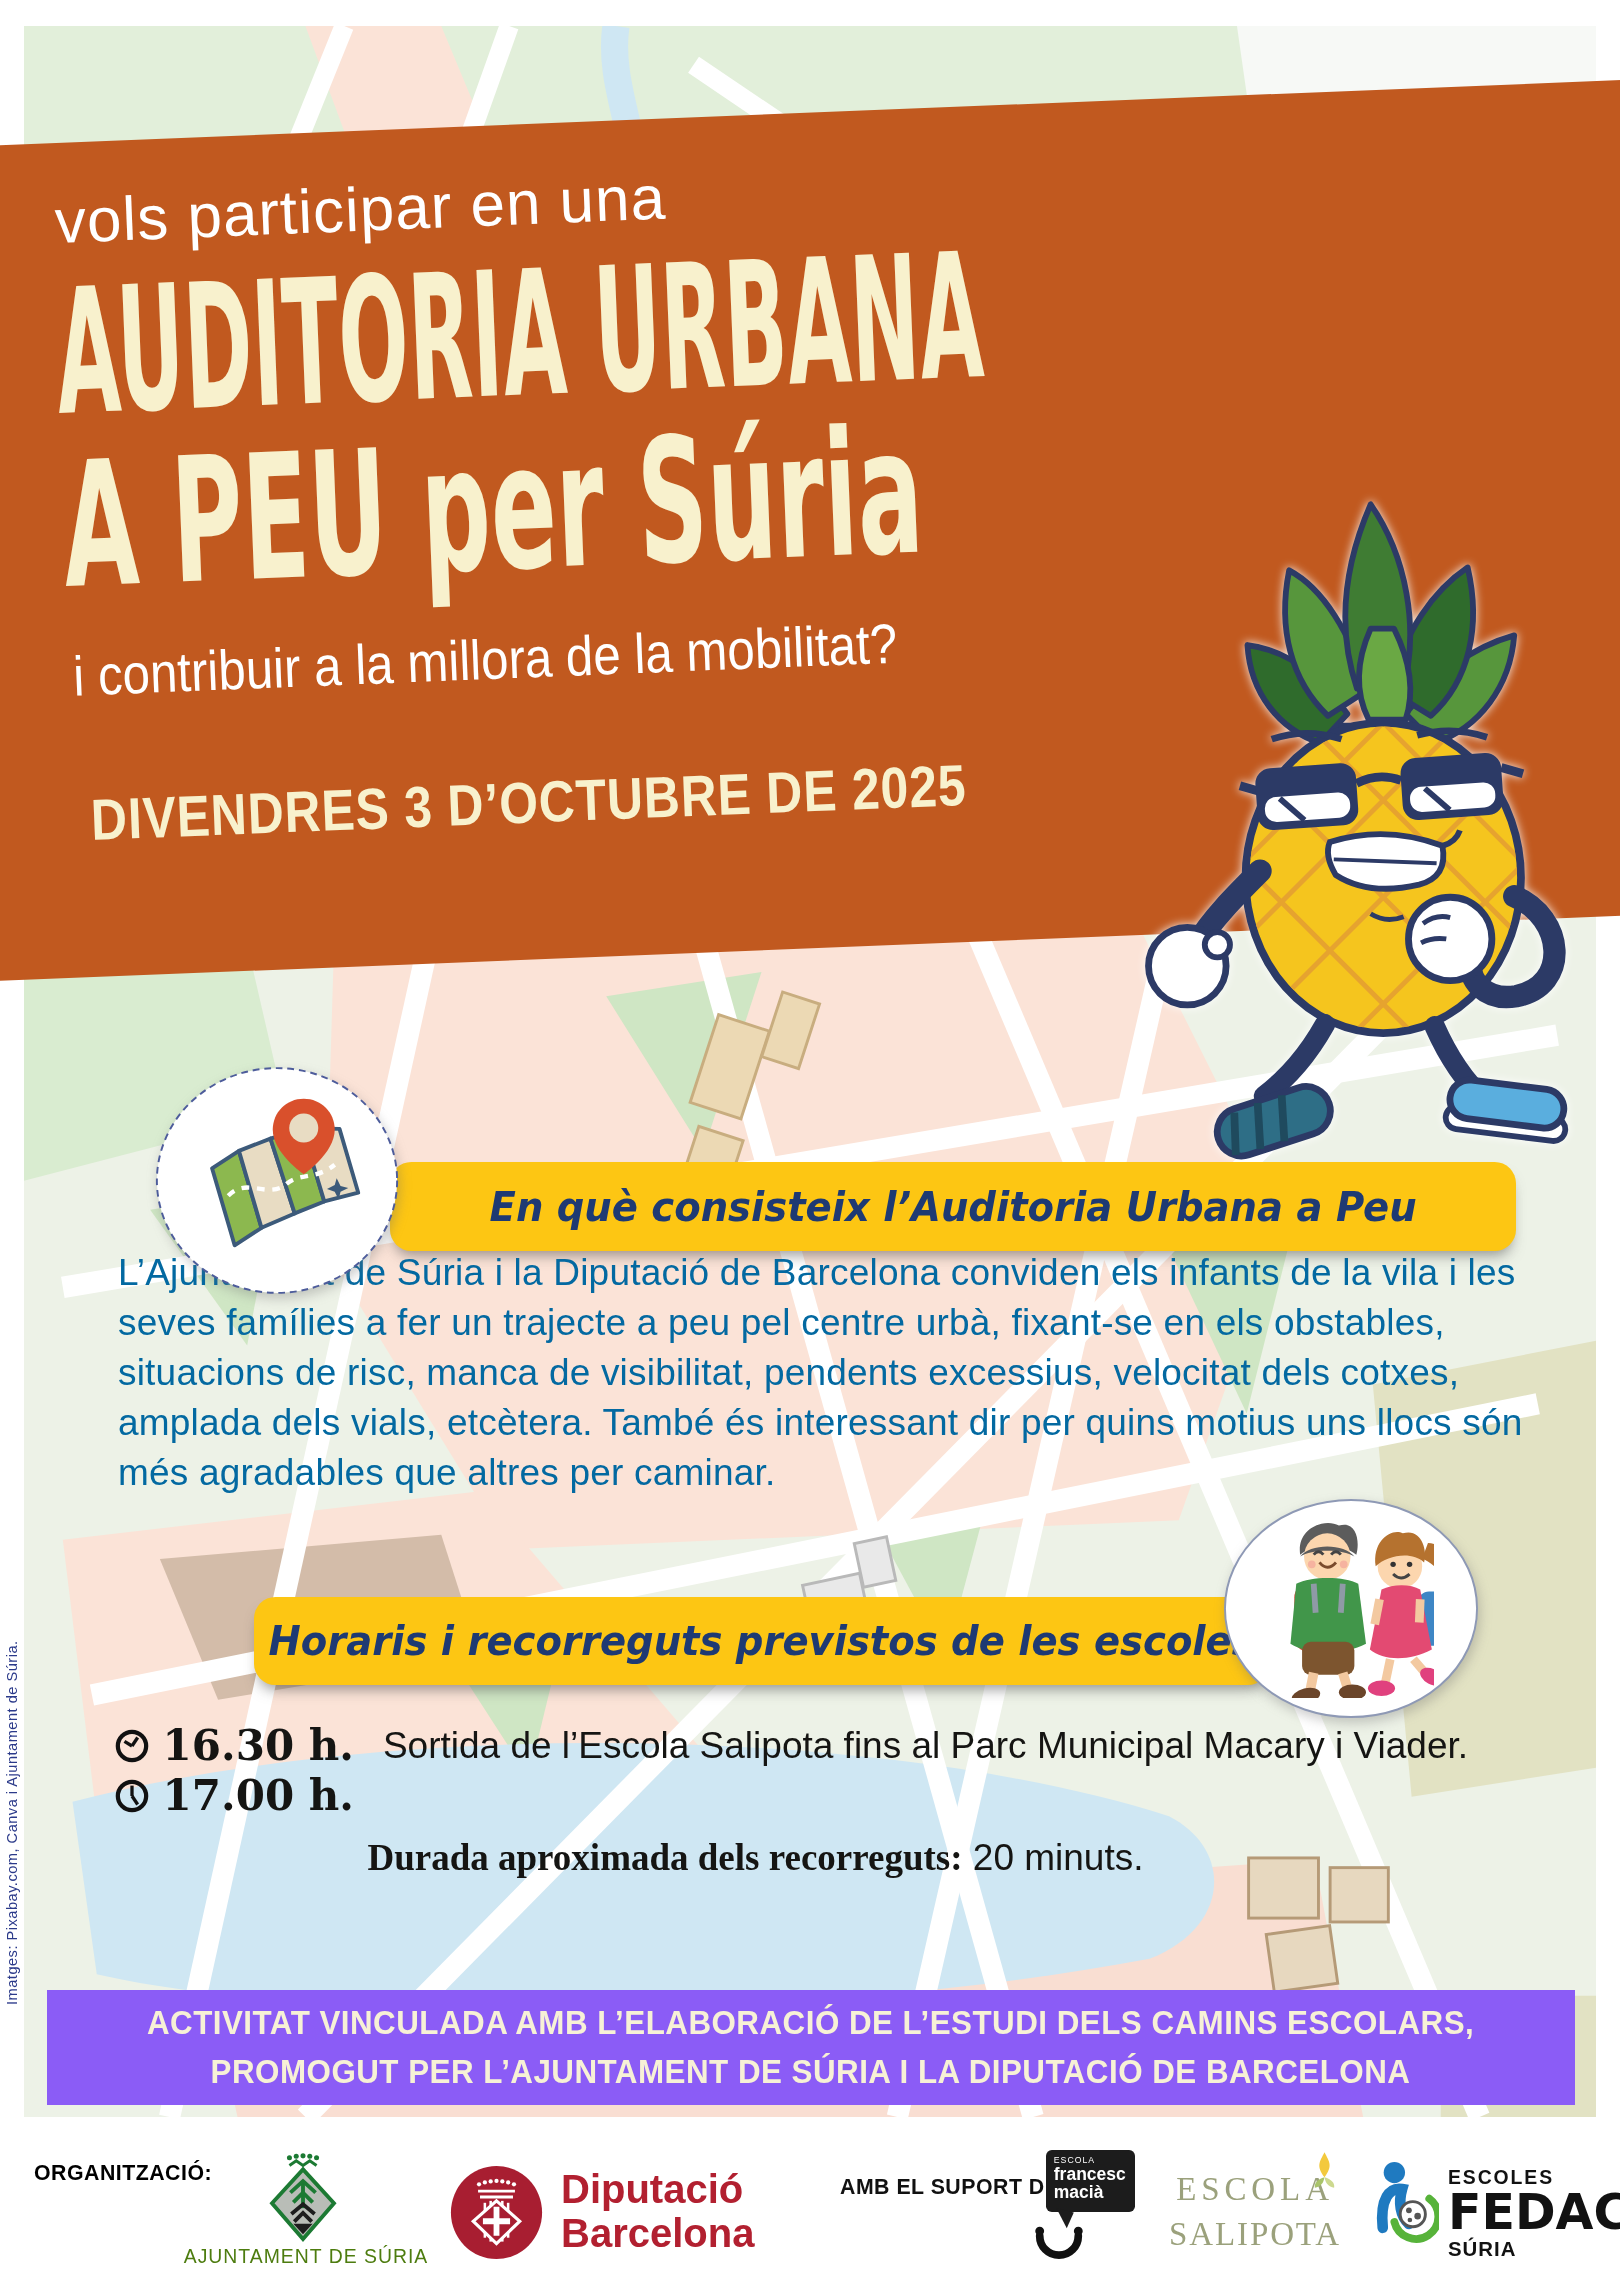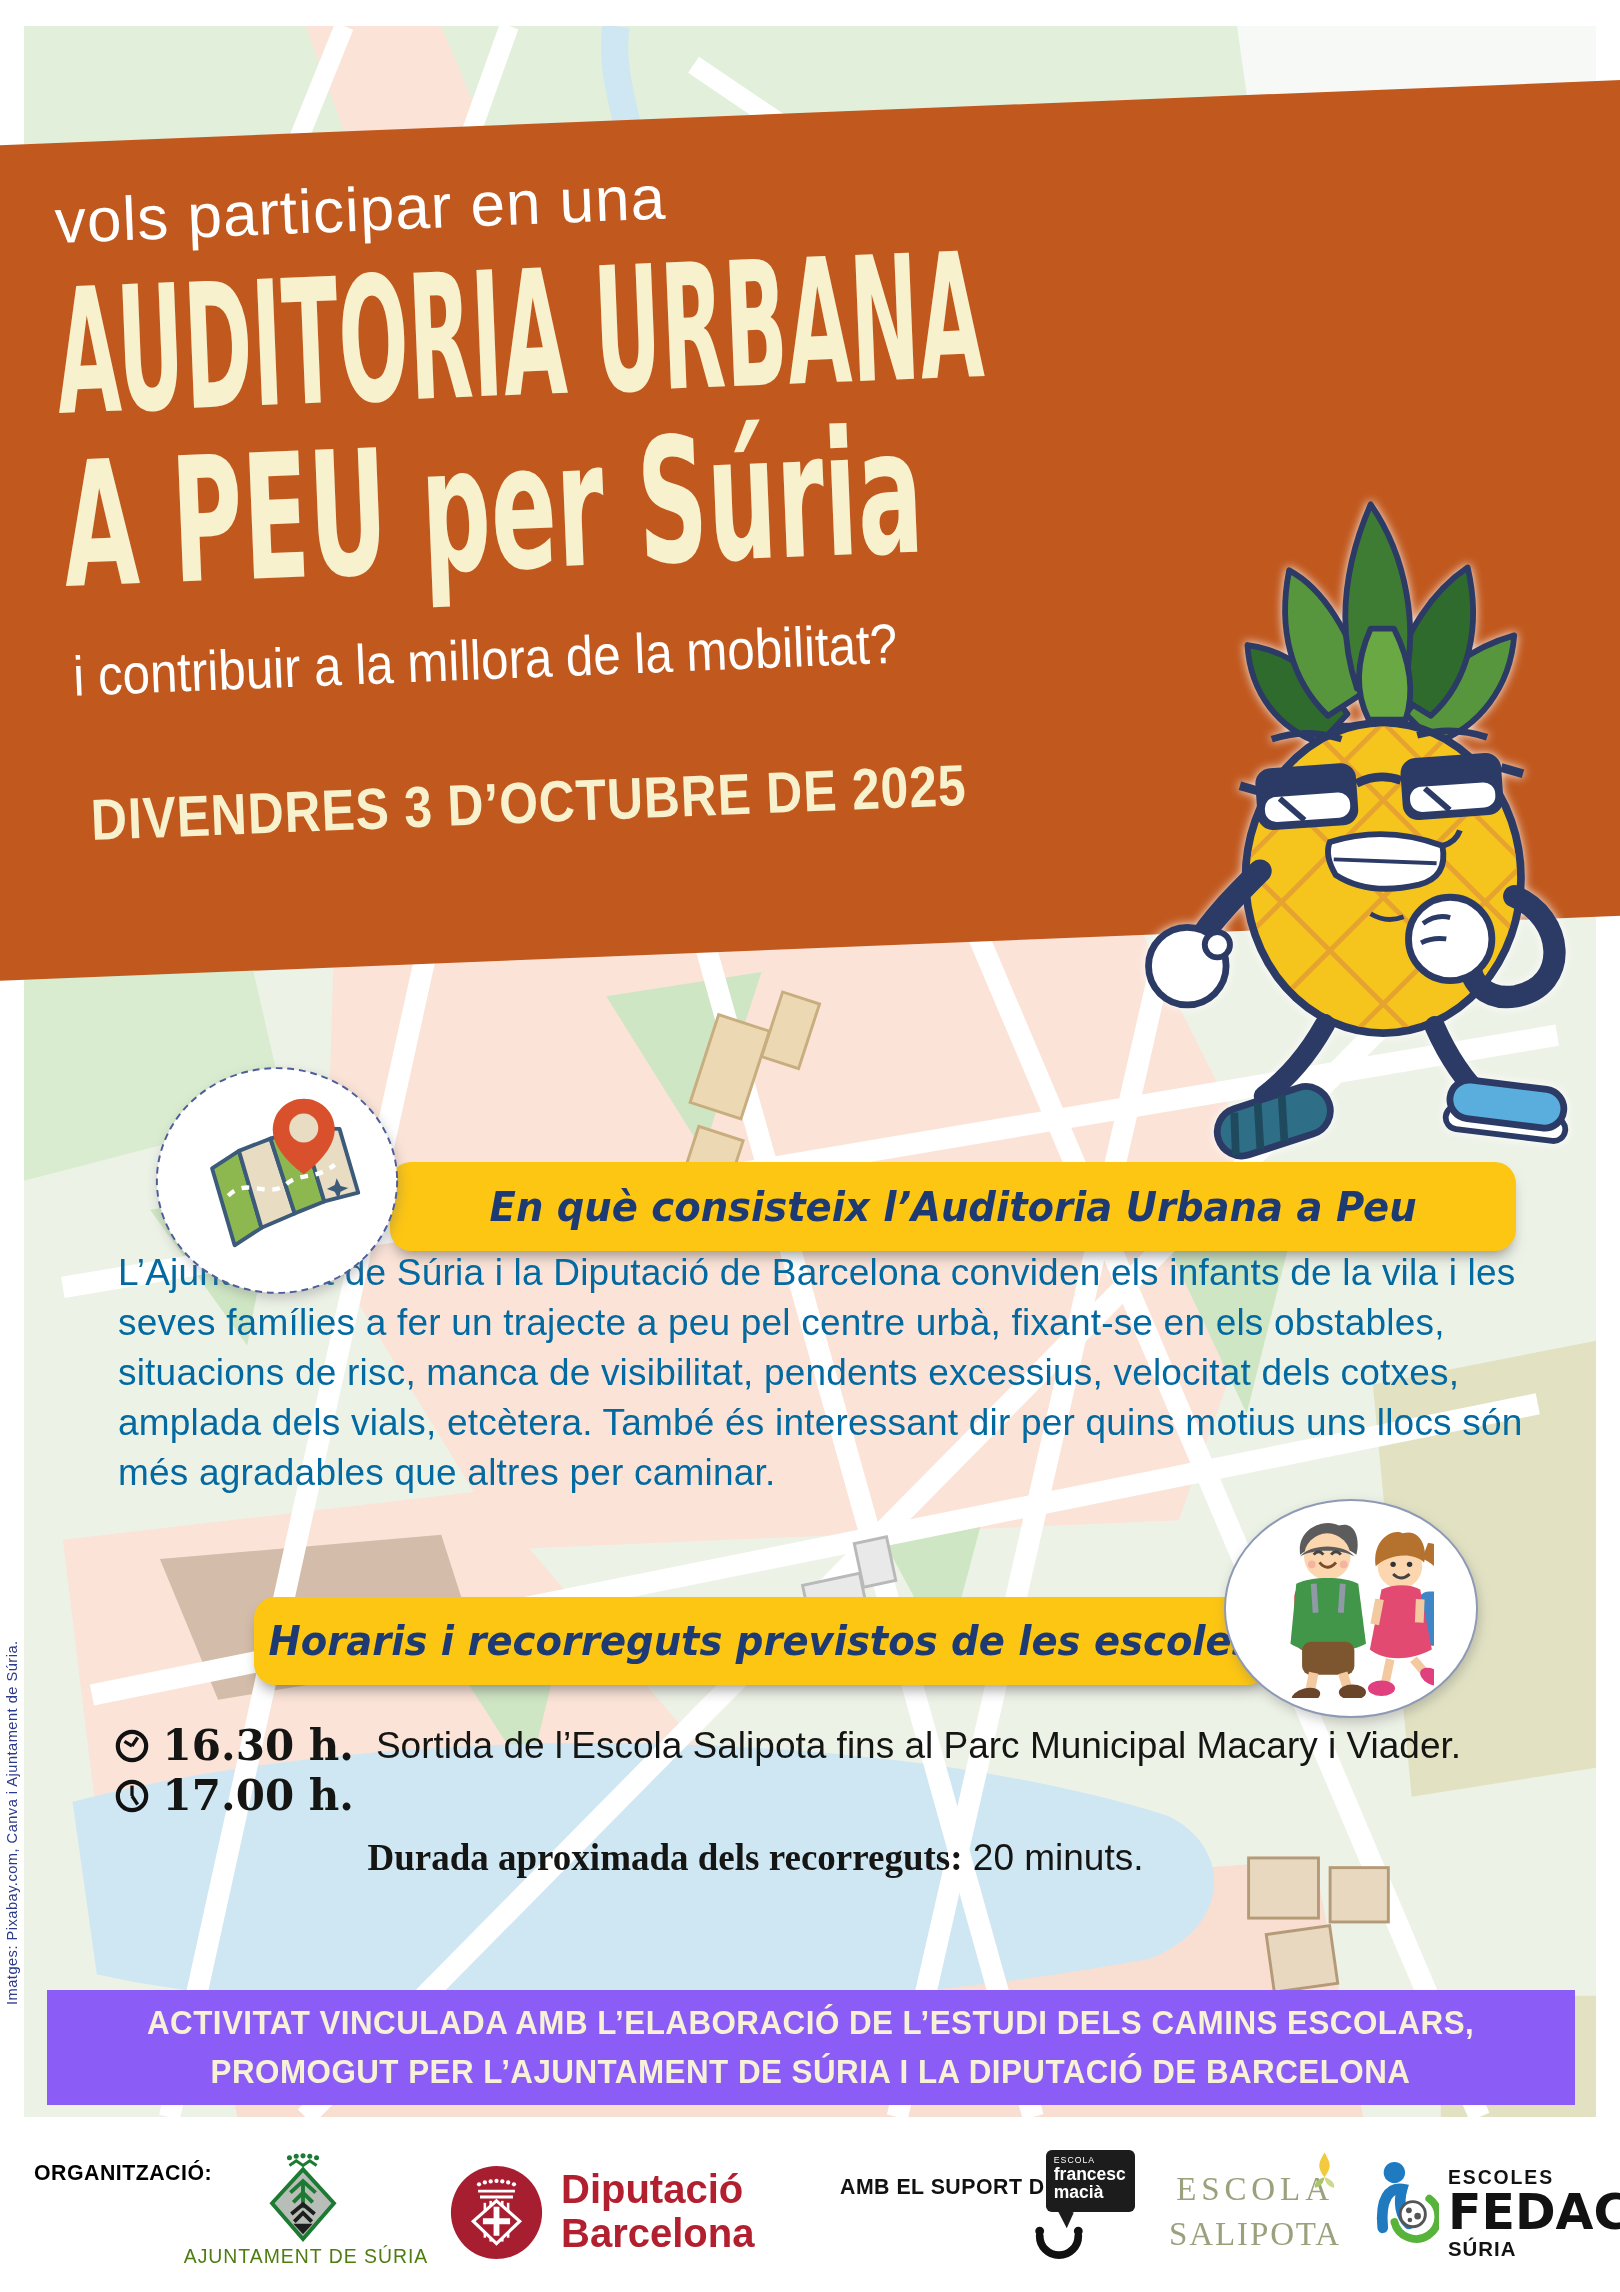--- a/index.html
+++ b/index.html
@@ -35,21 +35,21 @@
   .map-pin-icon{position:absolute;left:199px;top:1095px;width:163px;height:153px;z-index:5;}
   .kids-icon{position:absolute;left:1267px;top:1514px;width:167px;height:184px;z-index:5;}
   
   .paragraph{position:absolute;left:118px;top:1248px;width:1407px;z-index:3;
     font-size:37px;line-height:50px;color:#0369a1;letter-spacing:0.2px;}
   
   .schedule{position:absolute;left:115px;top:1723px;width:1397px;z-index:3;color:#151513;}
   .sched-row{position:absolute;left:0;height:45px;display:flex;align-items:center;white-space:nowrap;}
   .row1{top:0}.row2{top:50px}
   .clock{width:34px;height:34px;margin-right:13.6px;flex:none;}
-  .time{font-family:"DejaVu Serif",serif;font-weight:bold;font-size:42px;margin-right:22px;}
+  .time{font-family:"DejaVu Serif",serif;font-weight:bold;font-size:42px;margin-right:29px;}
   .sched-text{font-size:37px;}
   .durada{position:absolute;left:0;top:113px;width:1281px;text-align:center;font-size:37px;}
   .durada b{font-weight:bold;font-family:Liberation Serif, serif;}
   
   .blue-bar{position:absolute;left:47px;top:1990px;width:1528px;height:115px;background:#8b5cf6;z-index:3;
     display:flex;flex-direction:column;align-items:center;justify-content:center;gap:11.6px;}
   .blue-line{color:#f7f1d6;font-size:33px;font-weight:bold;white-space:nowrap;letter-spacing:0.5px;
     transform:scaleX(.95);}
   
   .credit{position:absolute;left:3.9px;top:1617px;height:388px;width:27px;z-index:5;

